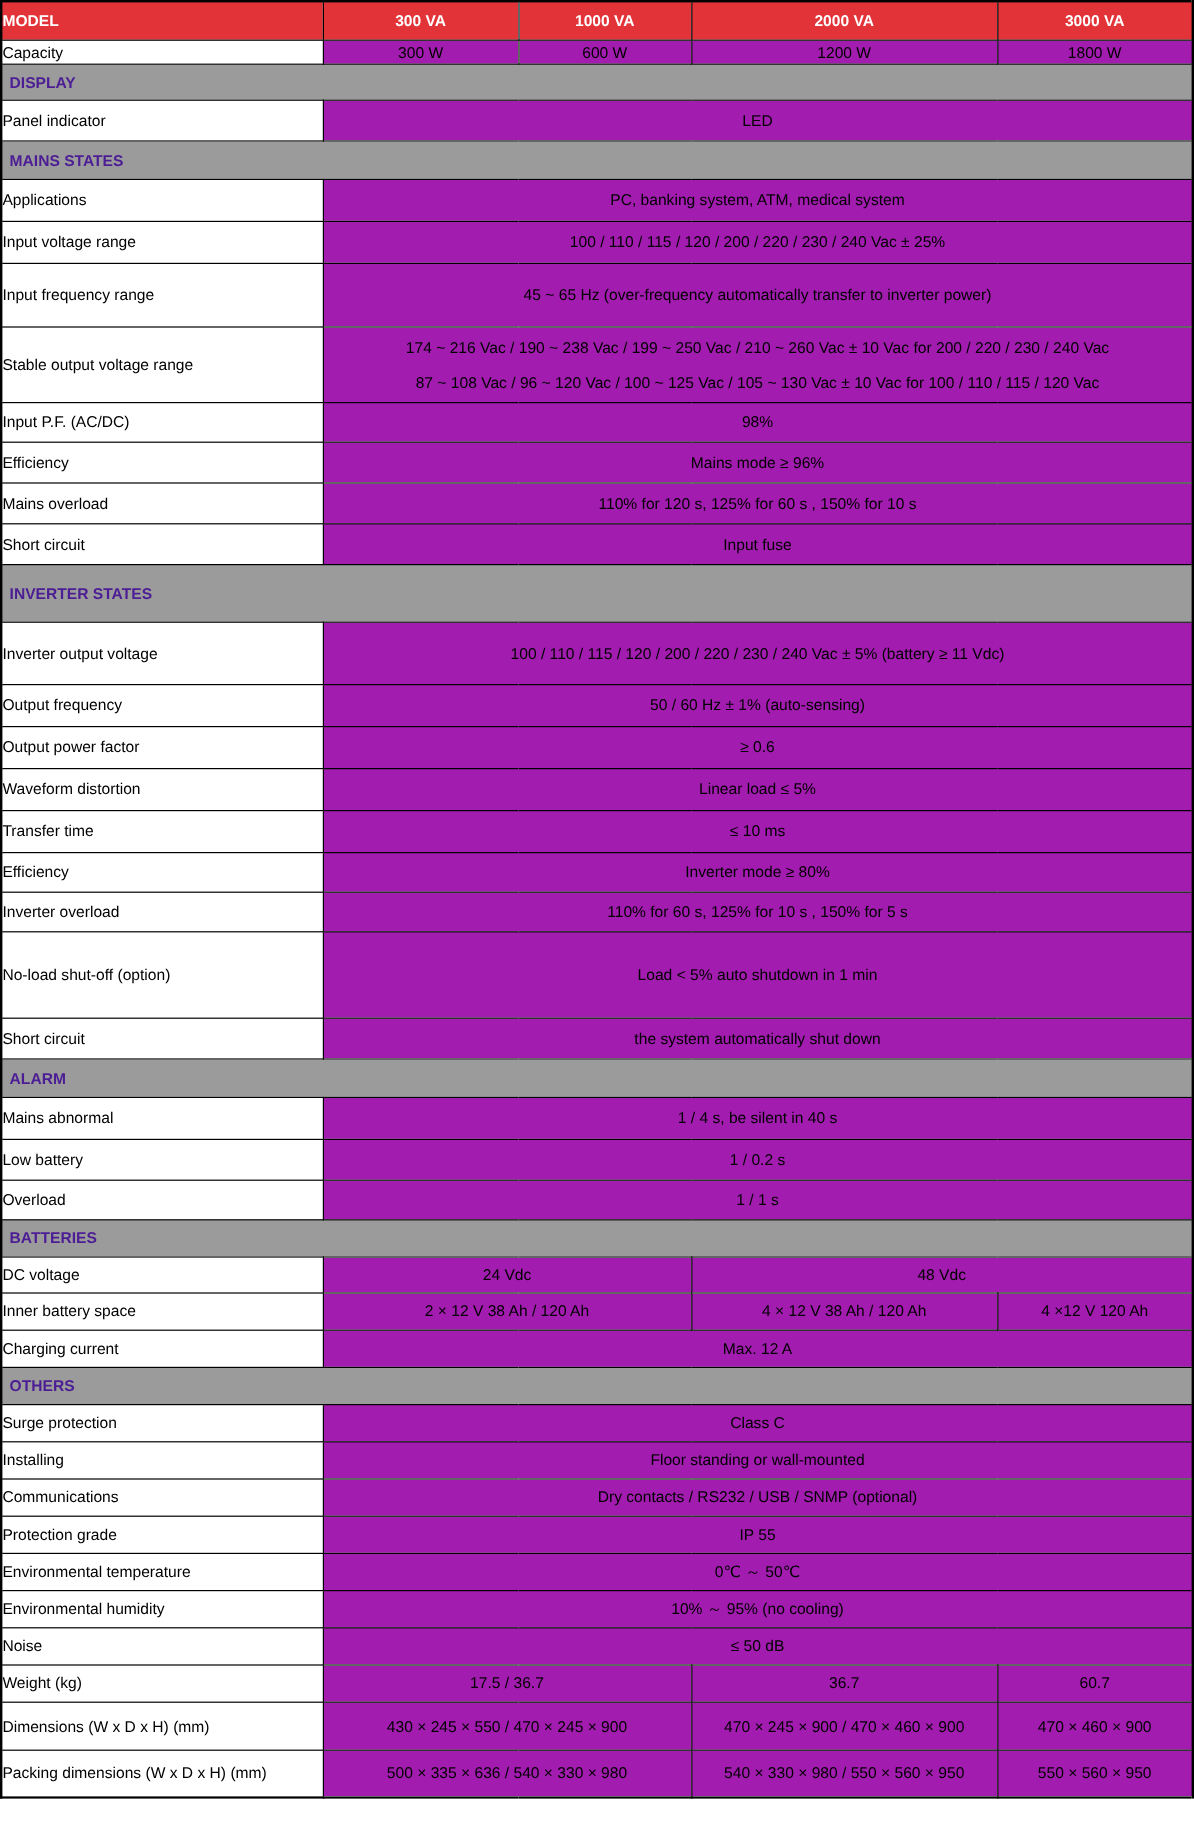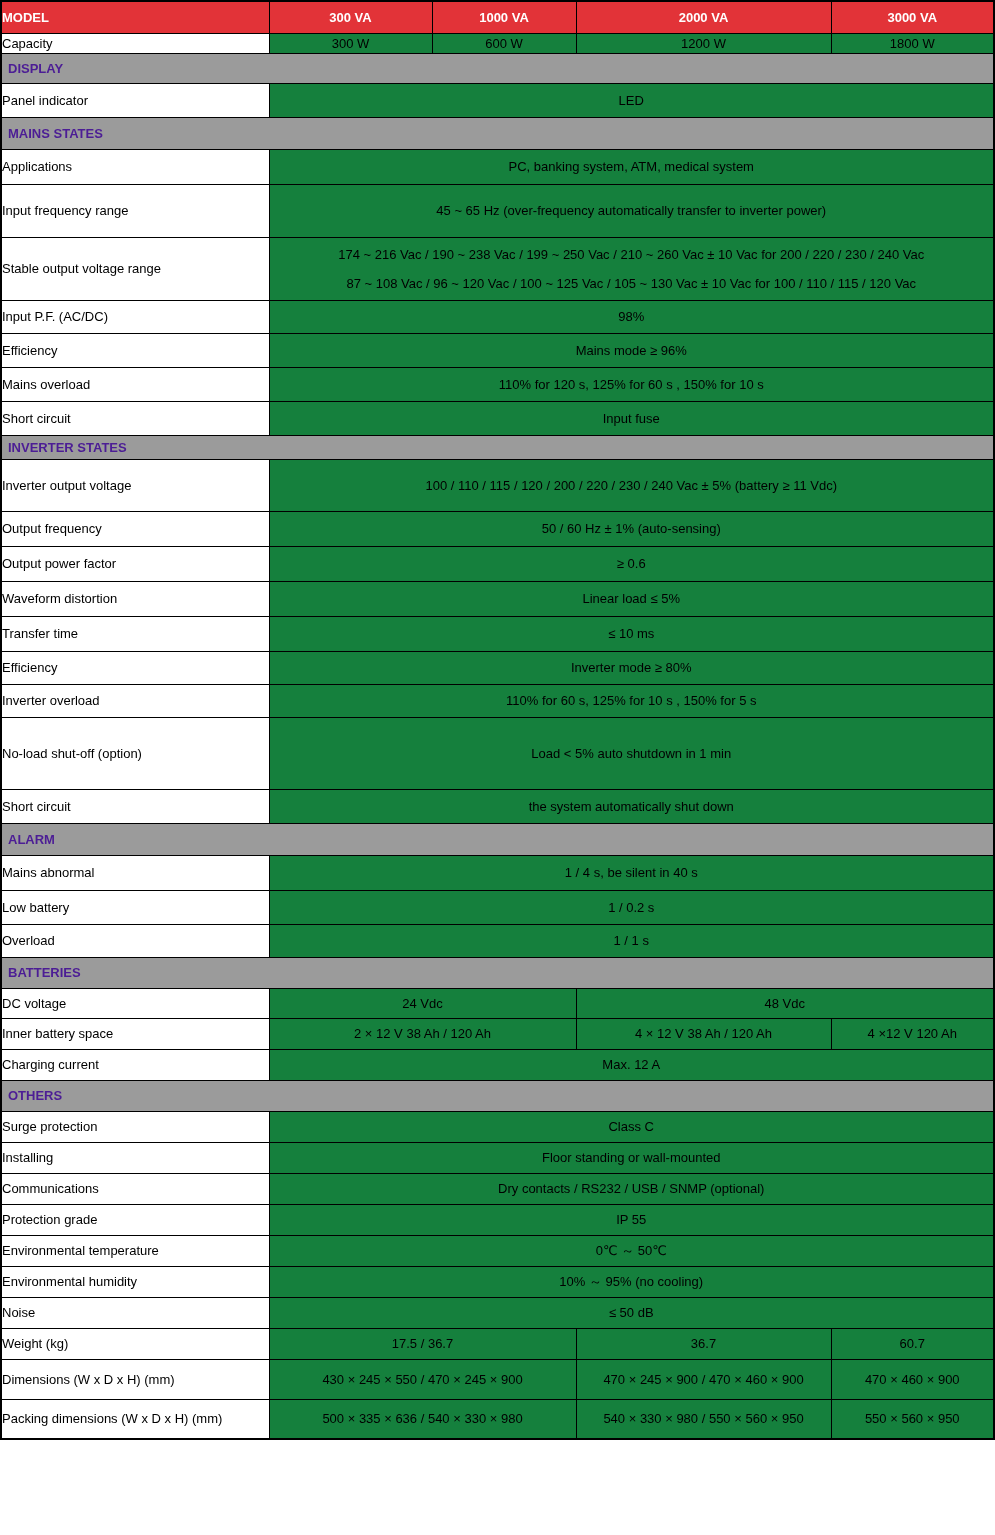--- a/index.html
+++ b/index.html
@@ -50,21 +50,21 @@
   
   td.label-cell {
     text-align: left;
     padding-left: 5px;
     padding-right: 4px;
     background: #ffffff;
   }
   td.value-cell {
     text-align: center;
     padding: 0 6px;
-    background: #15803d;
+    background: #a21caf;
   }
   td.value-cell .cell-line {
     padding: 7px 0;
   }
 </style>
 </head>
 <body>
 
 <div id="spec-sheet">
     <table class="spec-table">
@@ -97,20 +97,24 @@
           <td class="label-cell">Panel indicator</td>
           <td colspan="4" class="value-cell">LED</td>
         </tr>
         <tr class="section-row" style="height: 32px;">
           <td colspan="5">MAINS STATES</td>
         </tr>
         <tr class="data-row" style="height: 35px;">
           <td class="label-cell">Applications</td>
           <td colspan="4" class="value-cell">PC, banking system, ATM, medical system</td>
         </tr>
+        <tr class="data-row" style="height: 35px;">
+          <td class="label-cell">Input voltage range</td>
+          <td colspan="4" class="value-cell">100 / 110 / 115 / 120 / 200 / 220 / 230 / 240 Vac ± 25%</td>
+        </tr>
         <tr class="data-row" style="height: 53px;">
           <td class="label-cell">Input frequency range</td>
           <td colspan="4" class="value-cell">45 ~ 65 Hz (over-frequency automatically transfer to inverter power)</td>
         </tr>
         <tr class="data-row" style="height: 63px;">
           <td class="label-cell">Stable output voltage range</td>
           <td colspan="4" class="value-cell">
             <div class="cell-line">174 ~ 216 Vac / 190 ~ 238 Vac / 199 ~ 250 Vac / 210 ~ 260 Vac ± 10 Vac for 200 / 220 / 230 / 240 Vac</div>
             <div class="cell-line">87 ~ 108 Vac / 96 ~ 120 Vac / 100 ~ 125 Vac / 105 ~ 130 Vac ± 10 Vac for 100 / 110 / 115 / 120 Vac</div>
           </td>
@@ -124,21 +128,21 @@
           <td colspan="4" class="value-cell">Mains mode ≥ 96%</td>
         </tr>
         <tr class="data-row" style="height: 34px;">
           <td class="label-cell">Mains overload</td>
           <td colspan="4" class="value-cell">110% for 120 s, 125% for 60 s , 150% for 10 s</td>
         </tr>
         <tr class="data-row" style="height: 34px;">
           <td class="label-cell">Short circuit</td>
           <td colspan="4" class="value-cell">Input fuse</td>
         </tr>
-        <tr class="section-row" style="height: 24px;">
+        <tr class="section-row" style="height: 48px;">
           <td colspan="5">INVERTER STATES</td>
         </tr>
         <tr class="data-row" style="height: 52px;">
           <td class="label-cell">Inverter output voltage</td>
           <td colspan="4" class="value-cell">100 / 110 / 115 / 120 / 200 / 220 / 230 / 240 Vac ± 5% (battery ≥ 11 Vdc)</td>
         </tr>
         <tr class="data-row" style="height: 35px;">
           <td class="label-cell">Output frequency</td>
           <td colspan="4" class="value-cell">50 / 60 Hz ± 1% (auto-sensing)</td>
         </tr>

